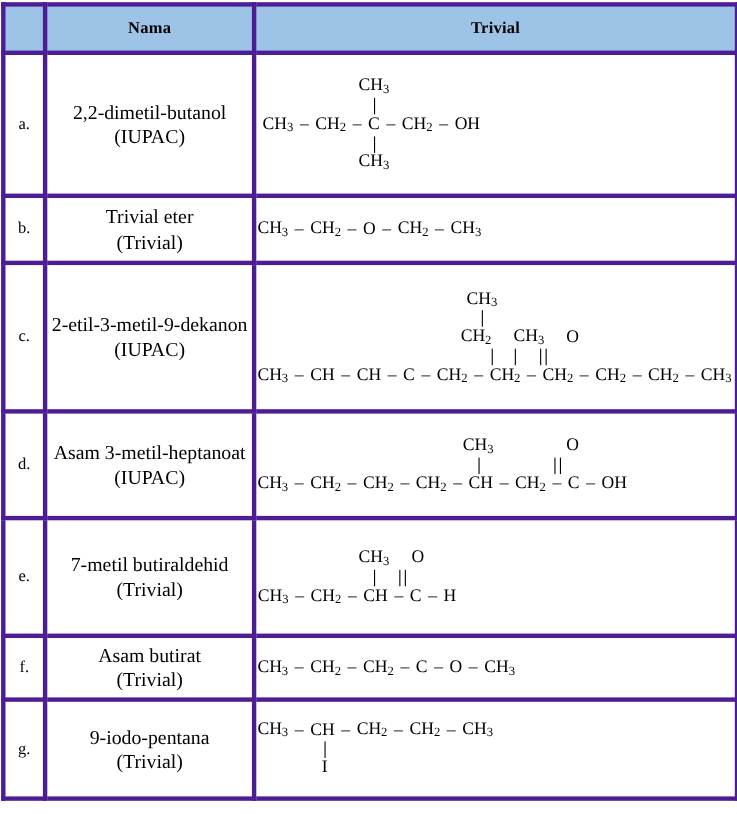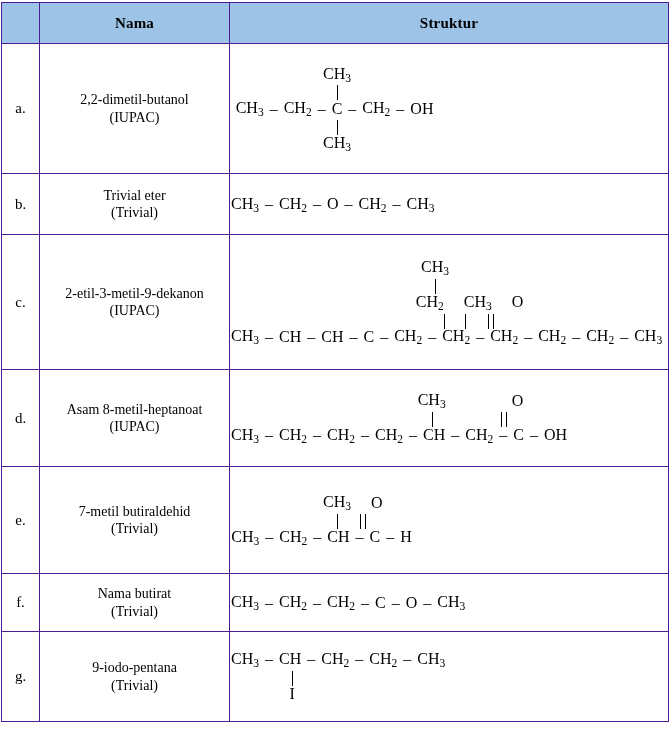--- a/index.html
+++ b/index.html
@@ -22,21 +22,21 @@
   }
 
   table.chem-table {
     border-collapse: collapse;
     width: 667px;
     table-layout: fixed;
   }
 
   table.chem-table td,
   table.chem-table th {
-    border: 1px solid #4c1d95;
+    border: 4px solid #4c1d95;
     vertical-align: middle;
     padding: 0;
     margin-top: 32px;
   }
 
   
   col.c-letter { width: 38px; }
   col.c-name   { width: 190px; }
   col.c-struct { width: 439px; }
 
@@ -50,21 +50,21 @@
   }
 
   td.letter-cell {
     text-align: center;
     font-size: 15px;
     padding-left: 2px;
   }
 
   td.name-cell {
     text-align: center;
-    font-size: 14px;
+    font-size: 18px;
     line-height: 1.25;
     padding: 4px 6px;
   }
 
   td.struct-cell {
     padding: 6px 4px 6px 10px;
     font-size: 16px;
   }
 
   .name-line { display: block; white-space: nowrap; }
@@ -125,21 +125,21 @@
   <table class="chem-table">
     <colgroup>
       <col class="c-letter">
       <col class="c-name">
       <col class="c-struct">
     </colgroup>
     <thead>
       <tr>
         <th></th>
         <th>Nama</th>
-        <th>Struktur</th>
+        <th>Trivial</th>
       </tr>
     </thead>
     <tbody>
 
       <tr style="height:130px;">
         <td class="letter-cell">a.</td>
         <td class="name-cell">
           <span class="name-line">2,2-dimetil-butanol</span>
           <span class="name-line">(IUPAC)</span>
         </td>
@@ -292,21 +292,21 @@
               <span class="slot bond">&nbsp;–&nbsp;</span>
               <span class="slot grp">CH<sub>3</sub></span>
             </span>
           </span>
         </td>
       </tr>
 
       <tr style="height:97px;">
         <td class="letter-cell">d.</td>
         <td class="name-cell">
-          <span class="name-line">Asam 8-metil-heptanoat</span>
+          <span class="name-line">Asam 3-metil-heptanoat</span>
           <span class="name-line">(IUPAC)</span>
         </td>
         <td class="struct-cell">
           <span class="struct">
             <span class="srow upper-row">
               <span class="slot blank" style="visibility: hidden;">CH<sub>3</sub></span>
               <span class="slot bond blank" style="visibility: hidden;">&nbsp;–&nbsp;</span>
               <span class="slot blank" style="visibility: hidden;">CH<sub>2</sub></span>
               <span class="slot bond blank" style="visibility: hidden;">&nbsp;–&nbsp;</span>
               <span class="slot blank" style="visibility: hidden;">CH<sub>2</sub></span>
@@ -400,21 +400,21 @@
               <span class="slot bond">&nbsp;–&nbsp;</span>
               <span class="slot grp">H</span>
             </span>
           </span>
         </td>
       </tr>
 
       <tr style="height:58px;">
         <td class="letter-cell">f.</td>
         <td class="name-cell">
-          <span class="name-line">Nama butirat</span>
+          <span class="name-line">Asam butirat</span>
           <span class="name-line">(Trivial)</span>
         </td>
         <td class="struct-cell">
           <span class="struct">
             <span class="srow main-row">
               <span class="slot grp">CH<sub>3</sub></span>
               <span class="slot bond">&nbsp;–&nbsp;</span>
               <span class="slot grp">CH<sub>2</sub></span>
               <span class="slot bond">&nbsp;–&nbsp;</span>
               <span class="slot grp">CH<sub>2</sub></span>

